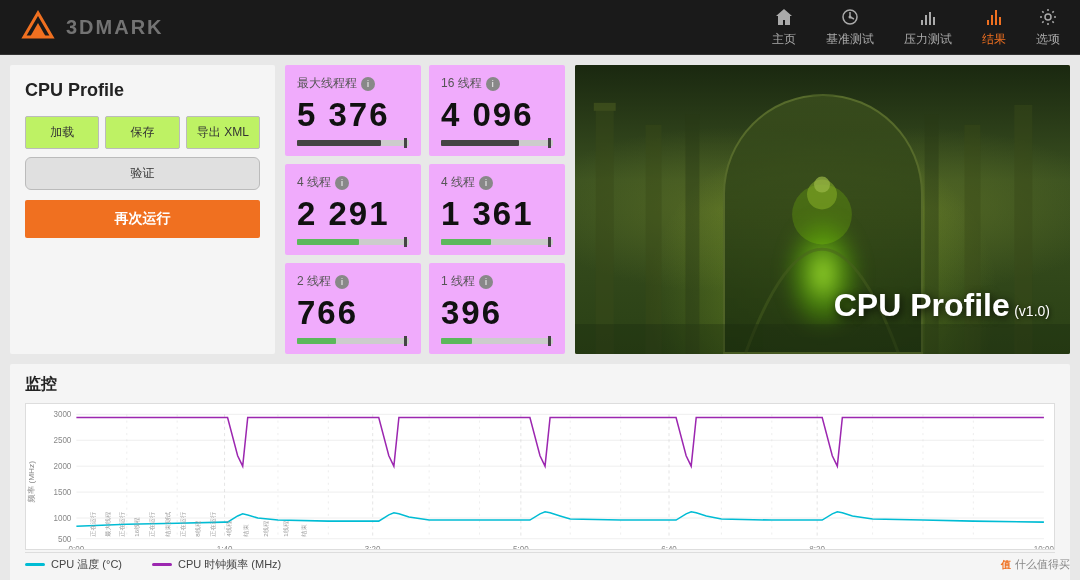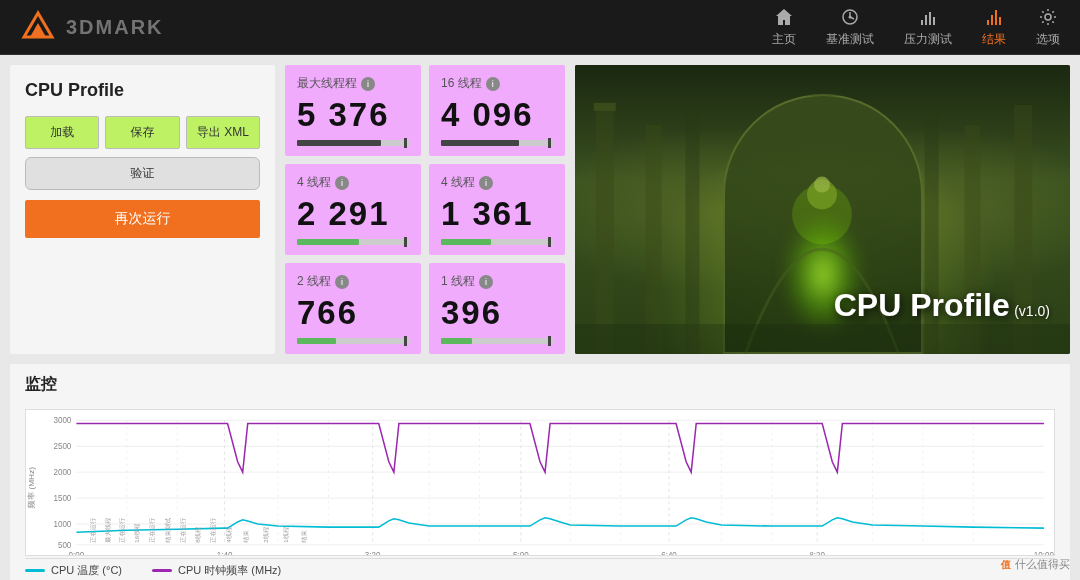--- a/index.html
+++ b/index.html
@@ -121,21 +121,21 @@
     .btn-run {
       width: 100%;
       padding: 10px;
       background: #f07020;
       border: none;
       border-radius: 2px;
       font-size: 14px;
       color: #fff;
       cursor: pointer;
       text-align: center;
-      font-weight: 400;
+      font-weight: 700;
     }
 
     
     .score-grid {
       display: grid;
       grid-template-columns: 1fr 1fr;
       gap: 8px;
       width: 280px;
       min-width: 280px;
     }
@@ -259,21 +259,21 @@
       margin: 0 10px 10px 10px;
       border-radius: 2px;
       padding: 10px 15px;
       display: flex;
       flex-direction: column;
     }
     .monitor-title {
       font-size: 16px;
       font-weight: 600;
       color: #222;
-      margin-bottom: 14px;
+      margin-bottom: 8px;
     }
     .chart-area {
       flex: 1;
       position: relative;
       background: #fff;
       border: 1px solid #ddd;
     }
     .chart-svg {
       width: 100%;
       height: 100%;

